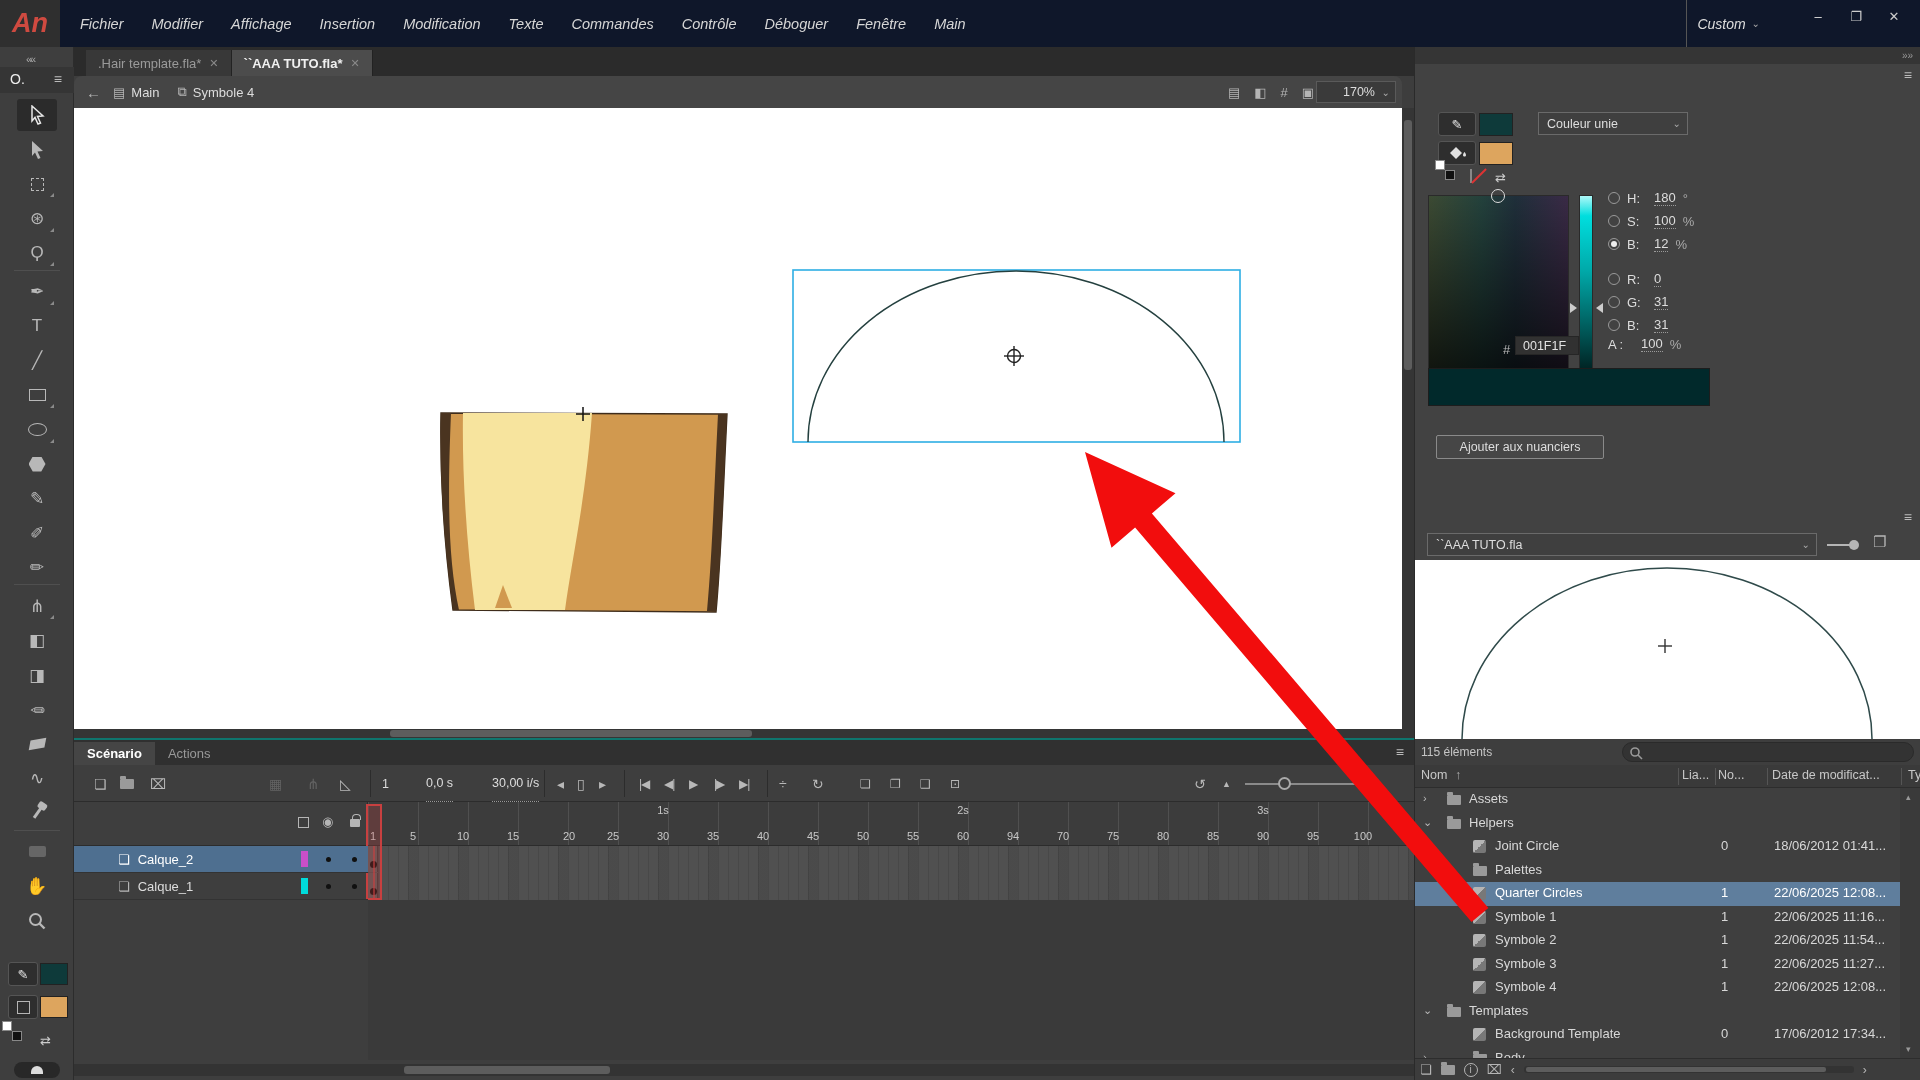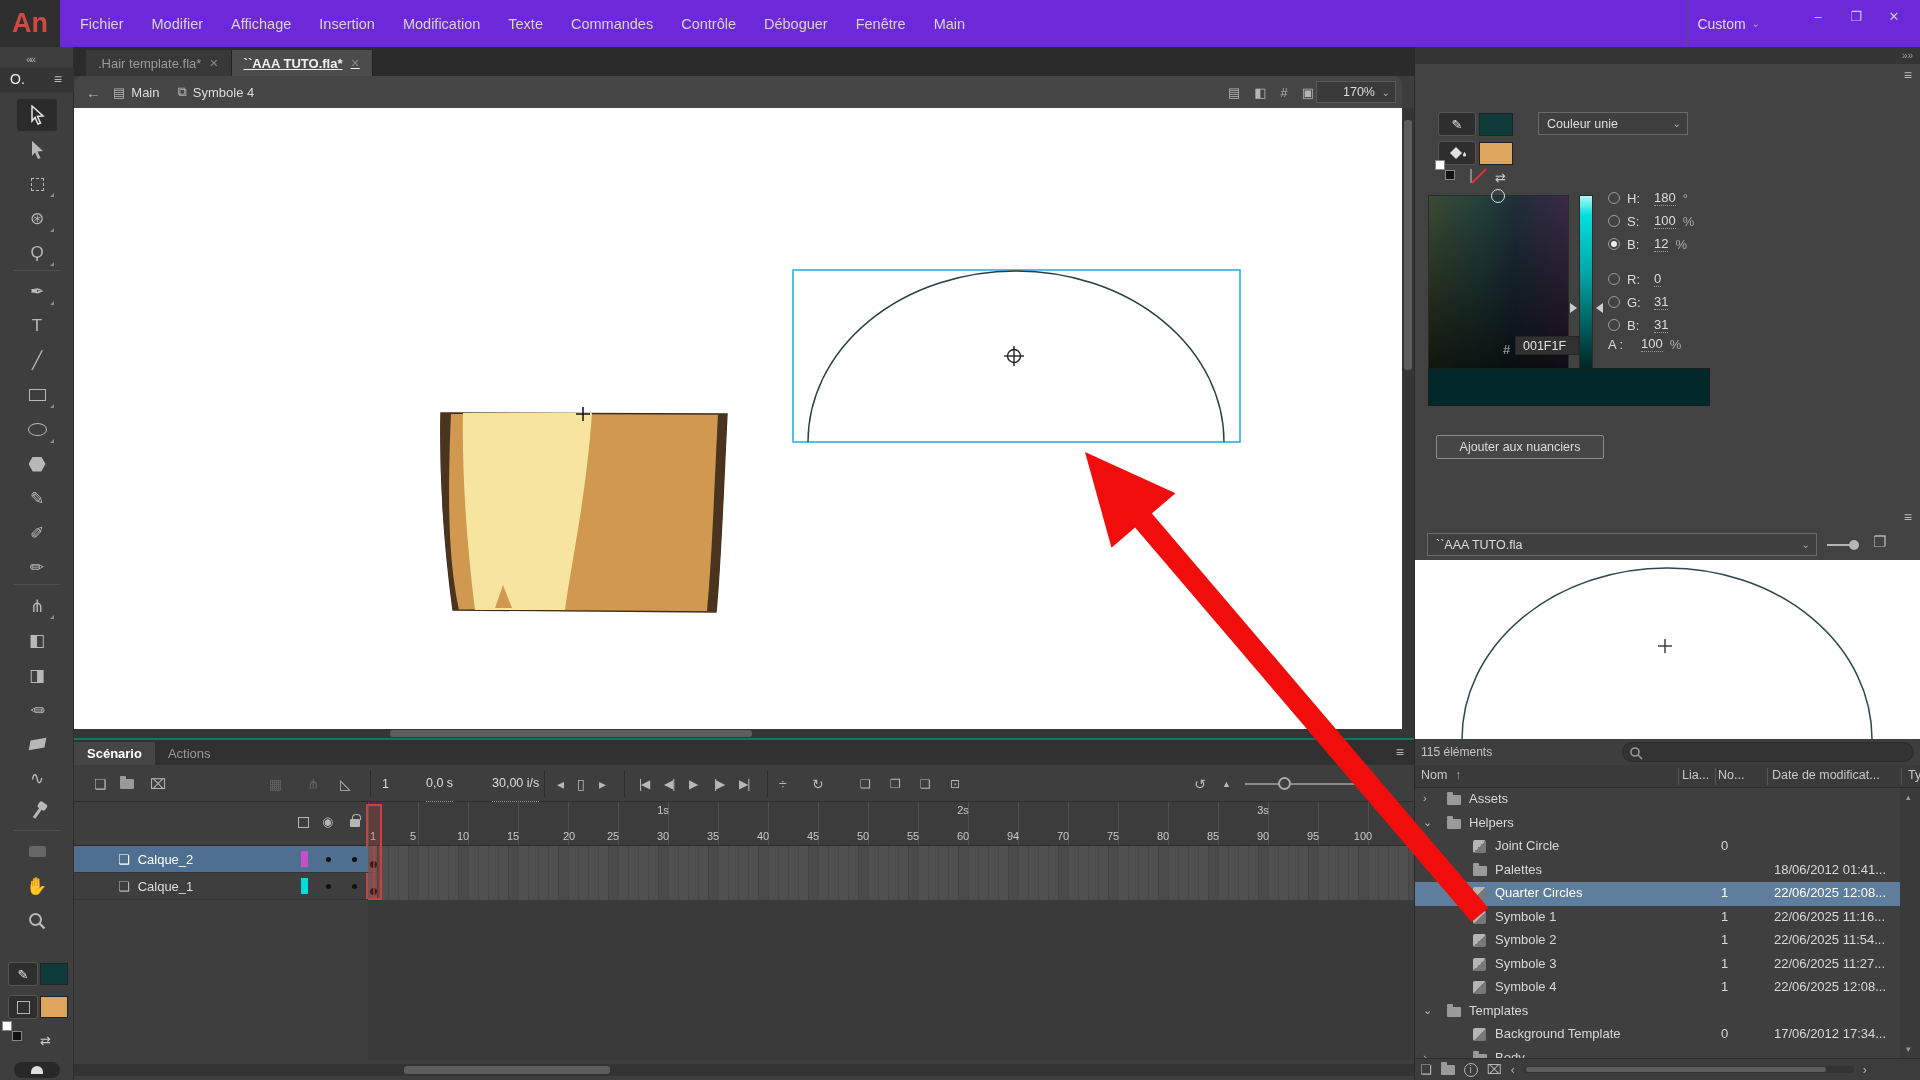--- a/index.html
+++ b/index.html
@@ -1,34 +1,34 @@
 <!DOCTYPE html>
 <html><head>
 <meta charset="utf-8">
 <style>
   html,body{margin:0;padding:0;background:#222;}
   *{box-sizing:border-box;}
   .screen{position:relative;width:1920px;height:1080px;overflow:hidden;
     font-family:"Liberation Sans","DejaVu Sans",sans-serif;color:#cccccc;background:#3d3d3d;}
   .abs{position:absolute;}
   
-  .menubar{left:0;top:0;width:1920px;height:47px;background:#6d28d9;}
+  .menubar{left:0;top:0;width:1920px;height:47px;background:#0f172a;font-style:italic;}
   .logo{left:0;top:0;width:60px;height:47px;background:#2f2f2f;color:#cf4a40;
     font-weight:bold;font-size:27px;line-height:47px;text-align:center;}
   .menu-items{left:66px;top:0;height:47px;display:flex;align-items:center;}
   .menu-item{padding:0 14px;font-size:14.5px;color:#d6d6d6;cursor:default;}
   .workspace{right:150px;top:0;height:47px;display:flex;align-items:center;gap:6px;
     font-size:14px;color:#ddd;padding:0 10px;border-left:1px solid #555;}
   .winbtns{right:8px;top:4px;display:flex;gap:2px;}
   .winbtn{width:36px;height:26px;text-align:center;line-height:26px;color:#ccc;font-size:13px;}
   
   .tabstrip{left:74px;top:47px;width:1340px;height:29px;background:#2b2b2b;display:flex;align-items:flex-end;padding-left:12px;}
   .doctab{height:26px;display:flex;align-items:center;gap:8px;padding:0 12px;font-size:13px;
     background:#383838;color:#9a9a9a;border-right:1px solid #222;}
-  .doctab.active{background:#4c4c4c;color:#f0f0f0;font-weight:bold;text-decoration:underline;}
+  .doctab.active{background:#4c4c4c;color:#f0f0f0;font-weight:bold;}
   .doctab .x{font-size:11px;color:#8a8a8a;}
   
   .editbar{left:74px;top:76px;width:1328px;height:32px;background:#454545;border-radius:8px 8px 0 0;}
   .editbar-inner{position:absolute;left:0;top:0;width:100%;height:100%;display:flex;align-items:center;font-size:13px;color:#ddd;}
   .eb-ico{margin:0 6px;color:#b5b5b5;font-size:13px;}
   .eb-right{position:absolute;right:88px;top:0;height:32px;display:flex;align-items:center;gap:14px;color:#b5b5b5;font-size:13px;}
   .zoombox{position:absolute;right:6px;top:5px;width:80px;height:22px;background:#3a3a3a;border:1px solid #5a5a5a;
     font-size:12.5px;color:#ddd;display:flex;align-items:center;justify-content:flex-end;padding-right:20px;}
   .zoombox .chev{position:absolute;right:5px;font-size:10px;color:#aaa;}
   .canvas{left:74px;top:108px;width:1328px;height:621px;background:#ffffff;}
@@ -488,21 +488,21 @@
         </div>
         <div class="lib-row" style="top: 23.5px;">
           <span style="position: absolute; left: 8px; top: 4px; font-size: 11px; color: rgb(187, 187, 187);">⌄</span>
           <span class="folder-ico" style="position: absolute; left: 32px; top: 7px;"></span>
           <span style="position: absolute; left: 54px; top: 3px;">Helpers</span>
         </div>
         <div class="lib-row" style="top: 47px;">
           <span class="sym-ico" style="position: absolute; left: 58px; top: 5px;"></span>
           <span style="position: absolute; left: 80px; top: 3px;">Joint Circle</span>
           <span style="position: absolute; left: 306px; top: 3px;">0</span>
-          <span style="position: absolute; left: 359px; top: 3px; margin-top: 24px;">18/06/2012 01:41...</span>
+          <span style="position: absolute; left: 359px; top: 3px;">18/06/2012 01:41...</span>
         </div>
         <div class="lib-row" style="top: 70.5px;">
           <span class="folder-ico" style="position: absolute; left: 58px; top: 7px;"></span>
           <span style="position: absolute; left: 80px; top: 3px;">Palettes</span>
         </div>
         <div class="lib-row sel" style="top: 94px;">
           <span class="sym-ico" style="position: absolute; left: 58px; top: 5px;"></span>
           <span style="position: absolute; left: 80px; top: 3px;">Quarter Circles</span>
           <span style="position: absolute; left: 306px; top: 3px;">1</span>
           <span style="position: absolute; left: 359px; top: 3px;">22/06/2025 12:08...</span>

